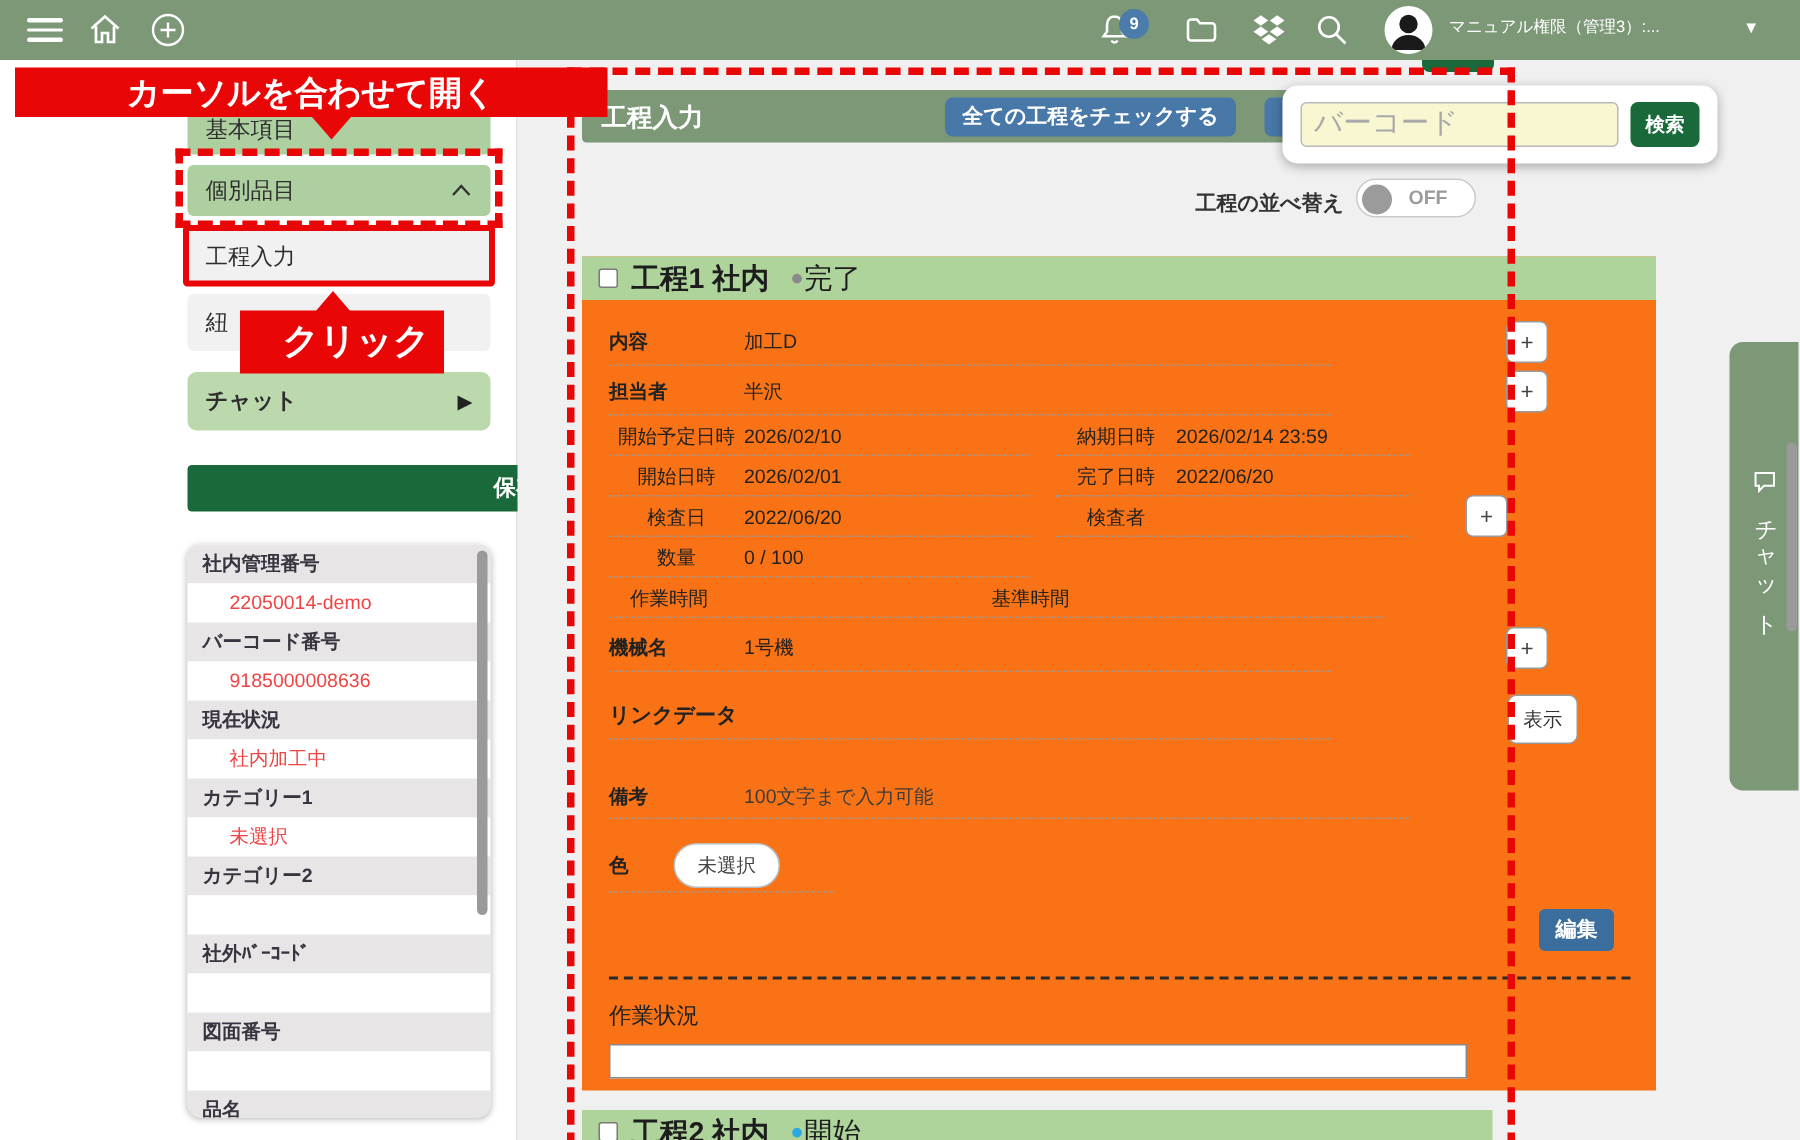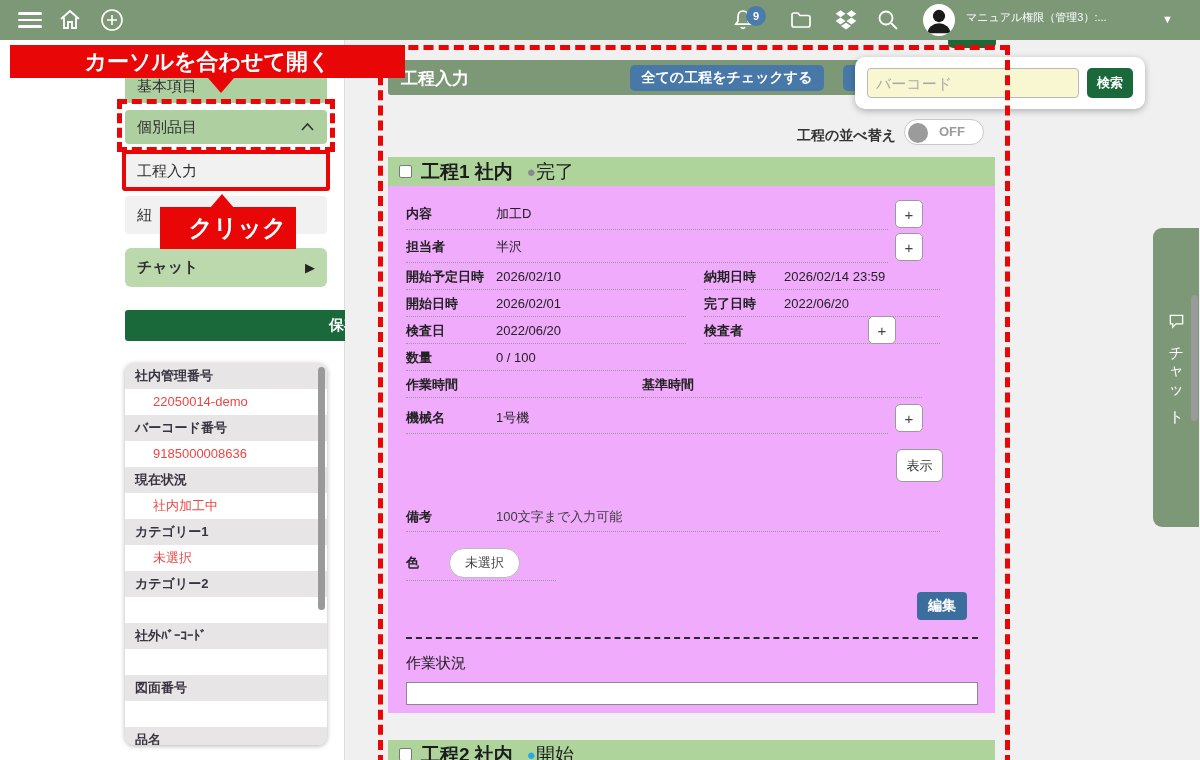--- a/index.html
+++ b/index.html
@@ -40,52 +40,52 @@
 
   #main-header { position:absolute; left:388px; top:60px; width:607px; height:35px; background:#7d9877; border-radius:3px; z-index:3; }
   #main-title { position:absolute; left:13px; top:7px; color:#fff; font-size:17px; font-weight:bold; }
   #check-all-btn { position:absolute; left:242px; top:5px; width:194px; height:26px; background:#4878a8; color:#fff;
     font-weight:bold; font-size:14px; border:none; border-radius:5px; }
   #hidden-blue-btn { position:absolute; left:455px; top:5px; width:30px; height:26px; background:#4878a8; border:none; border-radius:5px; }
 
   #barcode-card { position:absolute; left:855px; top:57px; width:290px; height:52px; background:#fff; border-radius:10px;
     box-shadow:0 2px 7px rgba(0,0,0,.28); z-index:4; }
   #barcode-input { position:absolute; left:12px; top:11px; width:212px; height:30px; background:#f8f7d2;
-    border:1px solid #b9b9b9; border-radius:4px; font-size:15px; padding:0 8px; color:#333; }
+    border:1px solid #b9b9b9; border-radius:4px; font-size:19px; padding:0 8px; color:#333; }
   #barcode-input::placeholder { color:#a9a9a9; }
   #barcode-search-btn { position:absolute; left:232px; top:11px; width:46px; height:30px; background:#19693a;
     color:#fff; font-weight:bold; font-size:13px; border:none; border-radius:5px; }
 
   #sort-row { position:absolute; left:388px; top:117px; width:607px; height:28px; display:flex;
     justify-content:flex-end; align-items:flex-end; z-index:2; }
   #sort-label { font-size:14px; font-weight:bold; color:#333; margin-right:8px; }
   #sort-toggle { width:80px; height:26px; background:#fff; border:1px solid #c9c9c9; border-radius:14px; position:relative; margin-right:11px; }
   #sort-knob { position:absolute; left:3px; top:2.5px; width:20px; height:20px; border-radius:50%; background:#9b9b9b; }
   #sort-state { position:absolute; left:34px; top:4px; color:#9b9b9b; font-size:13px; font-weight:bold; }
 
   
-  #p1-card { position:absolute; left:388px; top:157px; width:607px; height:556px; background:#f0abfc; z-index:1; }
+  #p1-card { position:absolute; left:388px; top:171px; width:716px; height:556px; background:#f97316; z-index:1; }
   .proc-header { height:29px; background:#aed39b; display:flex; align-items:center; padding-left:11px; }
   .cbx { width:13px; height:13px; background:#fff; border:1px solid #7a7a7a; border-radius:2px; flex:none; }
   .proc-title { font-size:19px; font-weight:bold; color:#1d1d1d; margin-left:9px; }
   .dot { font-size:15px; margin-left:14px; }
   .proc-status { font-size:19px; color:#1d1d1d; }
   #p1-body { padding:12px 17px 0 18px; position:relative; }
 
   .frow { position:relative; height:33px; }
   .fline { display:flex; align-items:center; height:32px; width:482px; border-bottom:1px dotted #9a9a9a; }
   .flabel { width:90px; font-size:13px; font-weight:bold; color:#222; flex:none; }
   .fvalue { font-size:13px; color:#222; }
   .plus-btn { position:absolute; right:55px; top:2px; width:28px; height:28px; background:#fff;
     border:1px solid #9a9a9a; border-radius:5px; font-size:15px; color:#444; }
   .prow { display:flex; height:27px; position:relative; }
   .pcol { display:flex; align-items:center; height:26px; border-bottom:1px dotted #9a9a9a; }
   .pcol1 { width:280px; margin-right:18px; }
   .pcol2 { width:236px; }
-  .plabel { width:90px; font-size:13px; font-weight:bold; color:#222; flex:none; }
+  .plabel { width:90px; font-size:13px; font-weight:normal; color:#222; flex:none;text-align:center; }
   .plabel2 { width:80px; }
   .pvalue { font-size:13px; color:#222; }
   .plus-btn.inspector { right:82px; top:-2px; }
 
   #link-row { position:relative; height:36px; margin-top:14px; }
   #link-line { display:flex; align-items:flex-end; height:30px; width:482px; border-bottom:1px dotted #9a9a9a; }
   #link-label { font-size:14px; font-weight:bold; color:#222; padding-bottom:6px; }
   #show-btn { position:absolute; right:35px; top:0; width:47px; height:33px; background:#fff;
     border:1px solid #9a9a9a; border-radius:6px; font-size:13px; color:#333; }
   #note-row { margin-top:18px; height:30px; }
@@ -309,20 +309,23 @@
 
     <div class="frow" style="margin-top:3px;">
       <div class="fline">
         <span class="flabel">機械名</span>
         <span class="fvalue">1号機</span>
       </div>
       <button class="plus-btn">+</button>
     </div>
 
     <div id="link-row">
+      <div id="link-line">
+          <span id="link-label">リンクデータ</span>
+        </div>
       <button id="show-btn">表示</button>
     </div>
 
     <div class="frow" id="note-row">
       <div class="fline">
         <span class="flabel">備考</span>
         <span class="fvalue" id="note-val">100文字まで入力可能</span>
       </div>
     </div>
 

